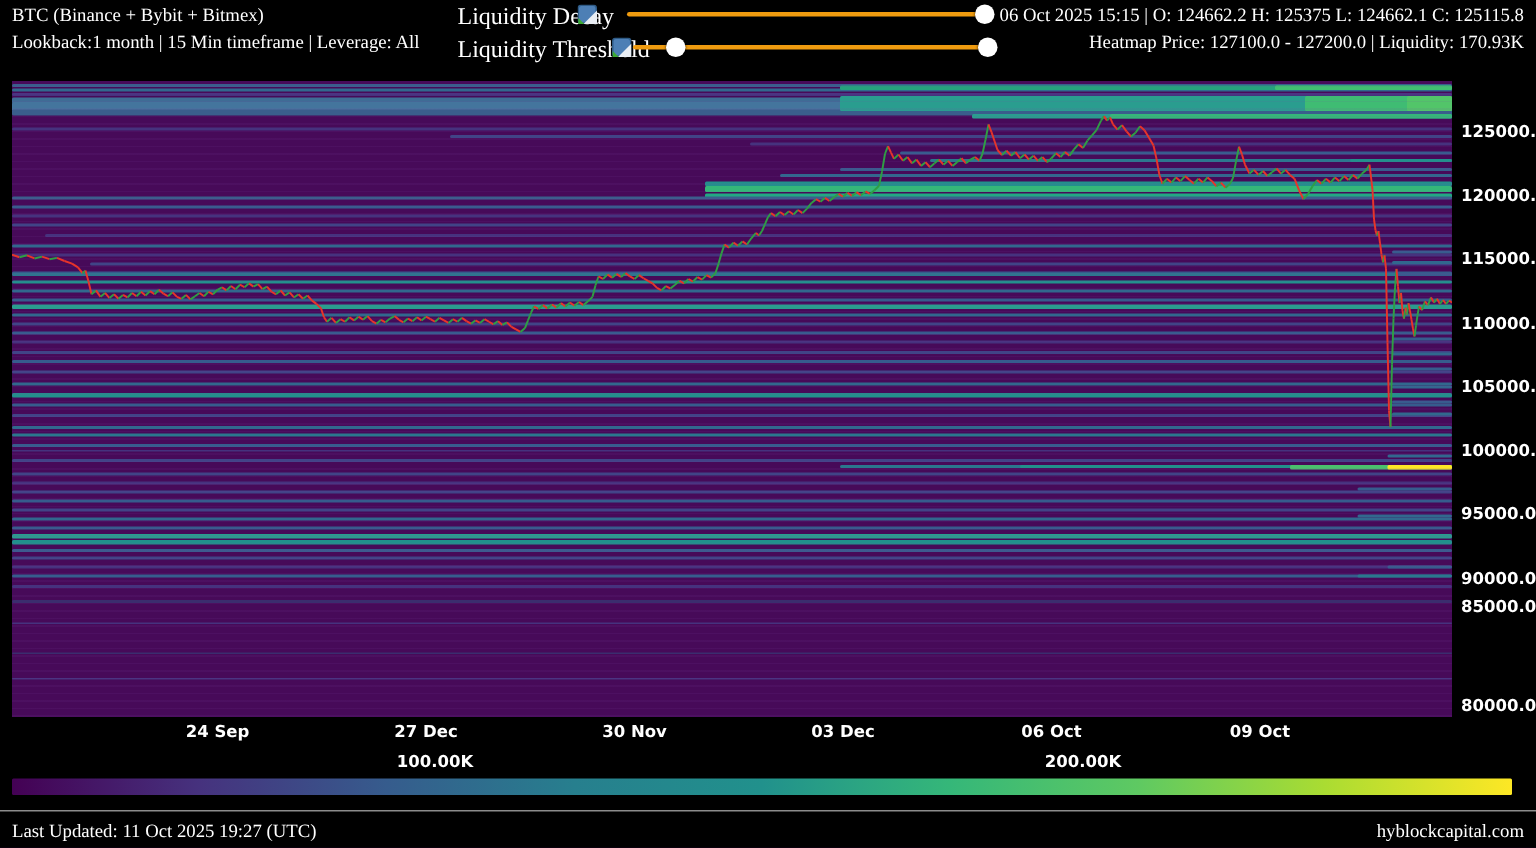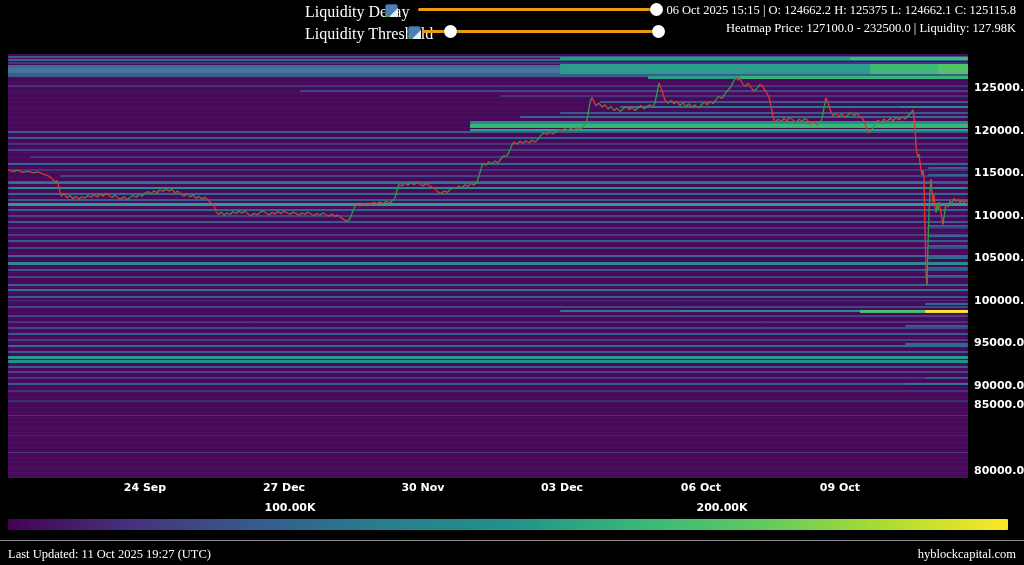--- a/index.html
+++ b/index.html
@@ -35,20 +35,24 @@
   
   #footer{left:0;top:540px;width:1024px;height:25px;border-top:1px solid #8c8c8c;background:#000;}
   #footer-left{position:absolute;left:8px;top:6px;font-size:12.5px;}
   #footer-right{position:absolute;right:8px;top:6px;font-size:12.5px;}
 </style>
 </head>
 <body>
 
 <div id="app">
 
+  <div id="hdr-left" class="abs">
+    <div class="hdr-line">BTC (Binance + Bybit + Bitmex)</div>
+    <div class="hdr-line">Lookback:1 month | 15 Min timeframe | Leverage: All</div>
+  </div>
 
   <div class="abs" style="left:305px;top:3px;">Liquidity Decay</div>
   <span class="page-icon" style="left:385px;top:3px;">
     <svg width="13" height="13" viewBox="0 0 13 13">
       <rect x="0.5" y="0.5" width="12" height="12" rx="2" fill="#4d7fb5" stroke="#2e5a85" stroke-width="1"></rect>
       <path d="M4 13 L13 4 L13 13 Z" fill="#e9eef4"></path>
       <path d="M0.5 9 L4.5 13 L0.5 13 Z" fill="#3daa35"></path>
     </svg>
   </span>
   <div class="track" id="track-0" style="left:418px;top:8px;width:238px;">
@@ -63,21 +67,21 @@
       <path d="M0.5 9 L4.5 13 L0.5 13 Z" fill="#3daa35"></path>
     </svg>
   </span>
   <div class="track" id="track-1" style="left:422px;top:30px;width:236px;">
       <div class="thumb" style="left: 22px;"></div>
       <div class="thumb" style="left: 230px;"></div>
     </div>
 
   <div id="hdr-right" class="abs">
     <div class="hdr-line">06 Oct 2025 15:15 | O: 124662.2 H: 125375 L: 124662.1 C: 125115.8</div>
-    <div class="hdr-line">Heatmap Price: 127100.0 - 232500.0 | Liquidity: 127.98K</div>
+    <div class="hdr-line">Heatmap Price: 127100.0 - 127200.0 | Liquidity: 170.93K</div>
   </div>
 
   <div id="chart" class="abs">
     <div id="bands">
         <div class="band" style="left: 0px; top: 2.4px; width: 960px; height: 2px; background: rgb(58, 94, 140);"></div>
         <div class="band" style="left: 0px; top: 5px; width: 960px; height: 2px; background: rgb(49, 104, 142);"></div>
         <div class="band" style="left: 552px; top: 3.2px; width: 408px; height: 3px; background: rgb(37, 161, 124);"></div>
         <div class="band" style="left: 842px; top: 3.2px; width: 118px; height: 3px; background: rgb(64, 191, 112);"></div>
         <div class="band" style="left: 0px; top: 8.4px; width: 960px; height: 2px; background: rgb(70, 50, 126);"></div>
         <div class="band" style="left: 0px; top: 10.8px; width: 960px; height: 4px; background: rgb(63, 108, 149);"></div>

